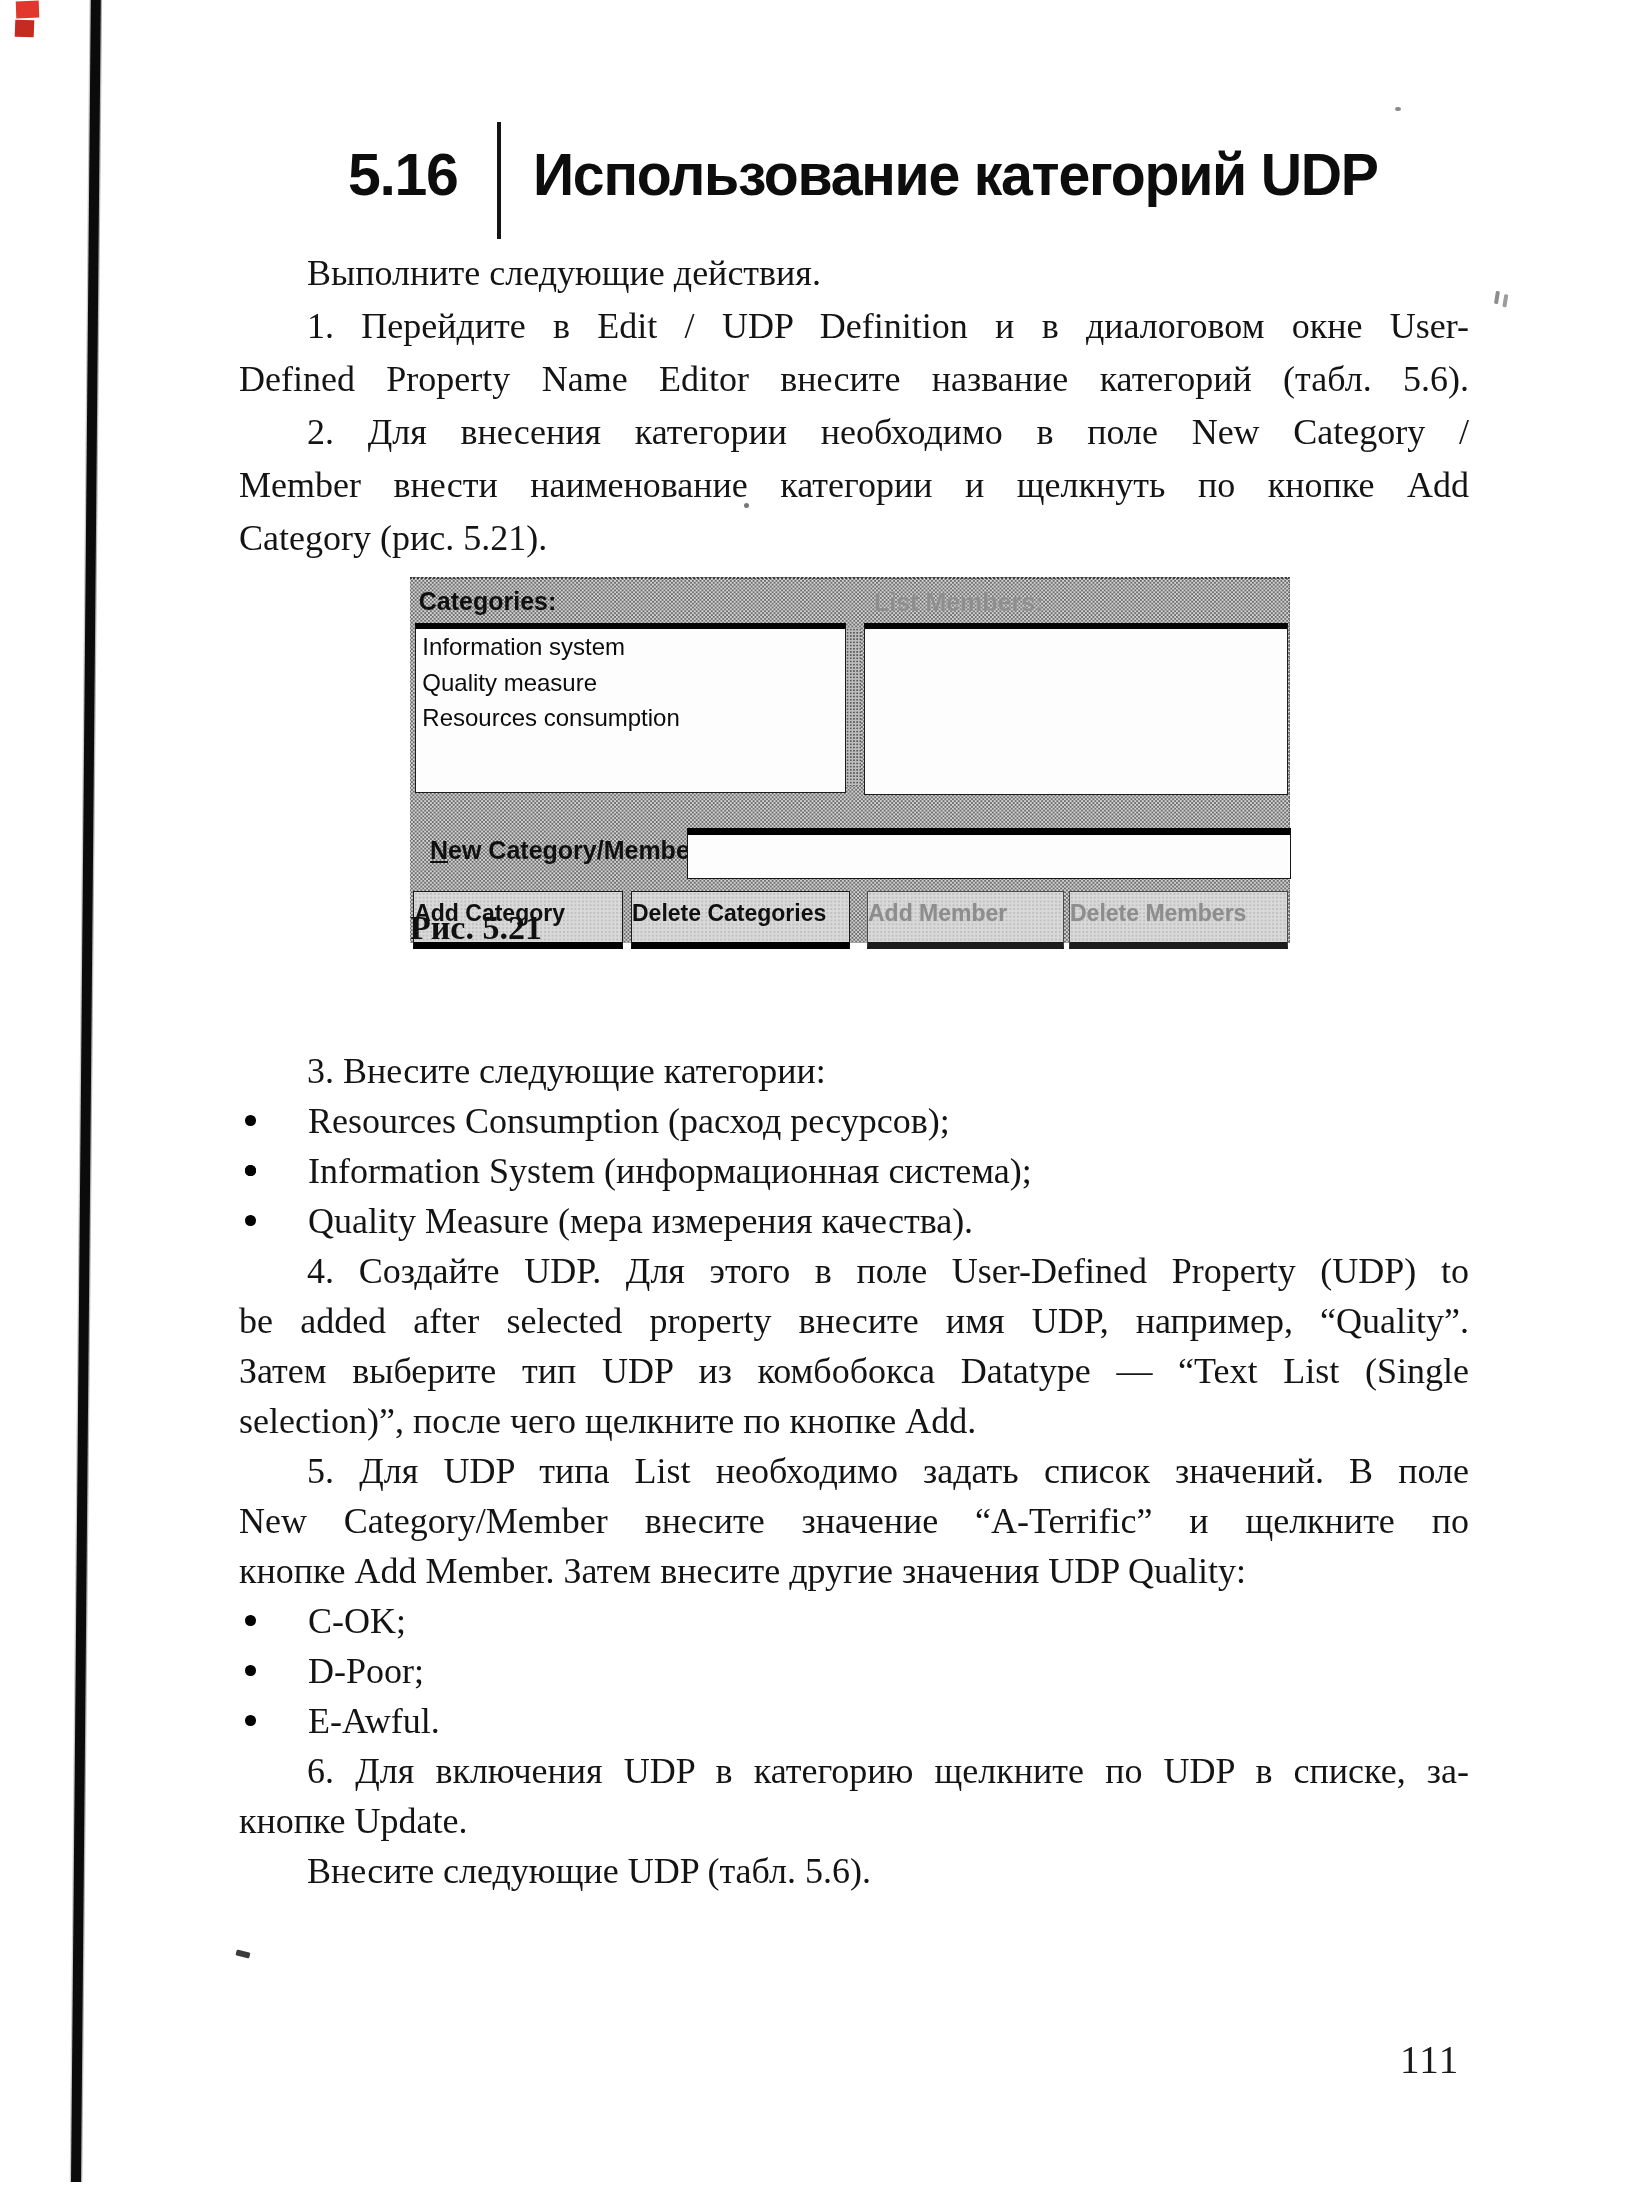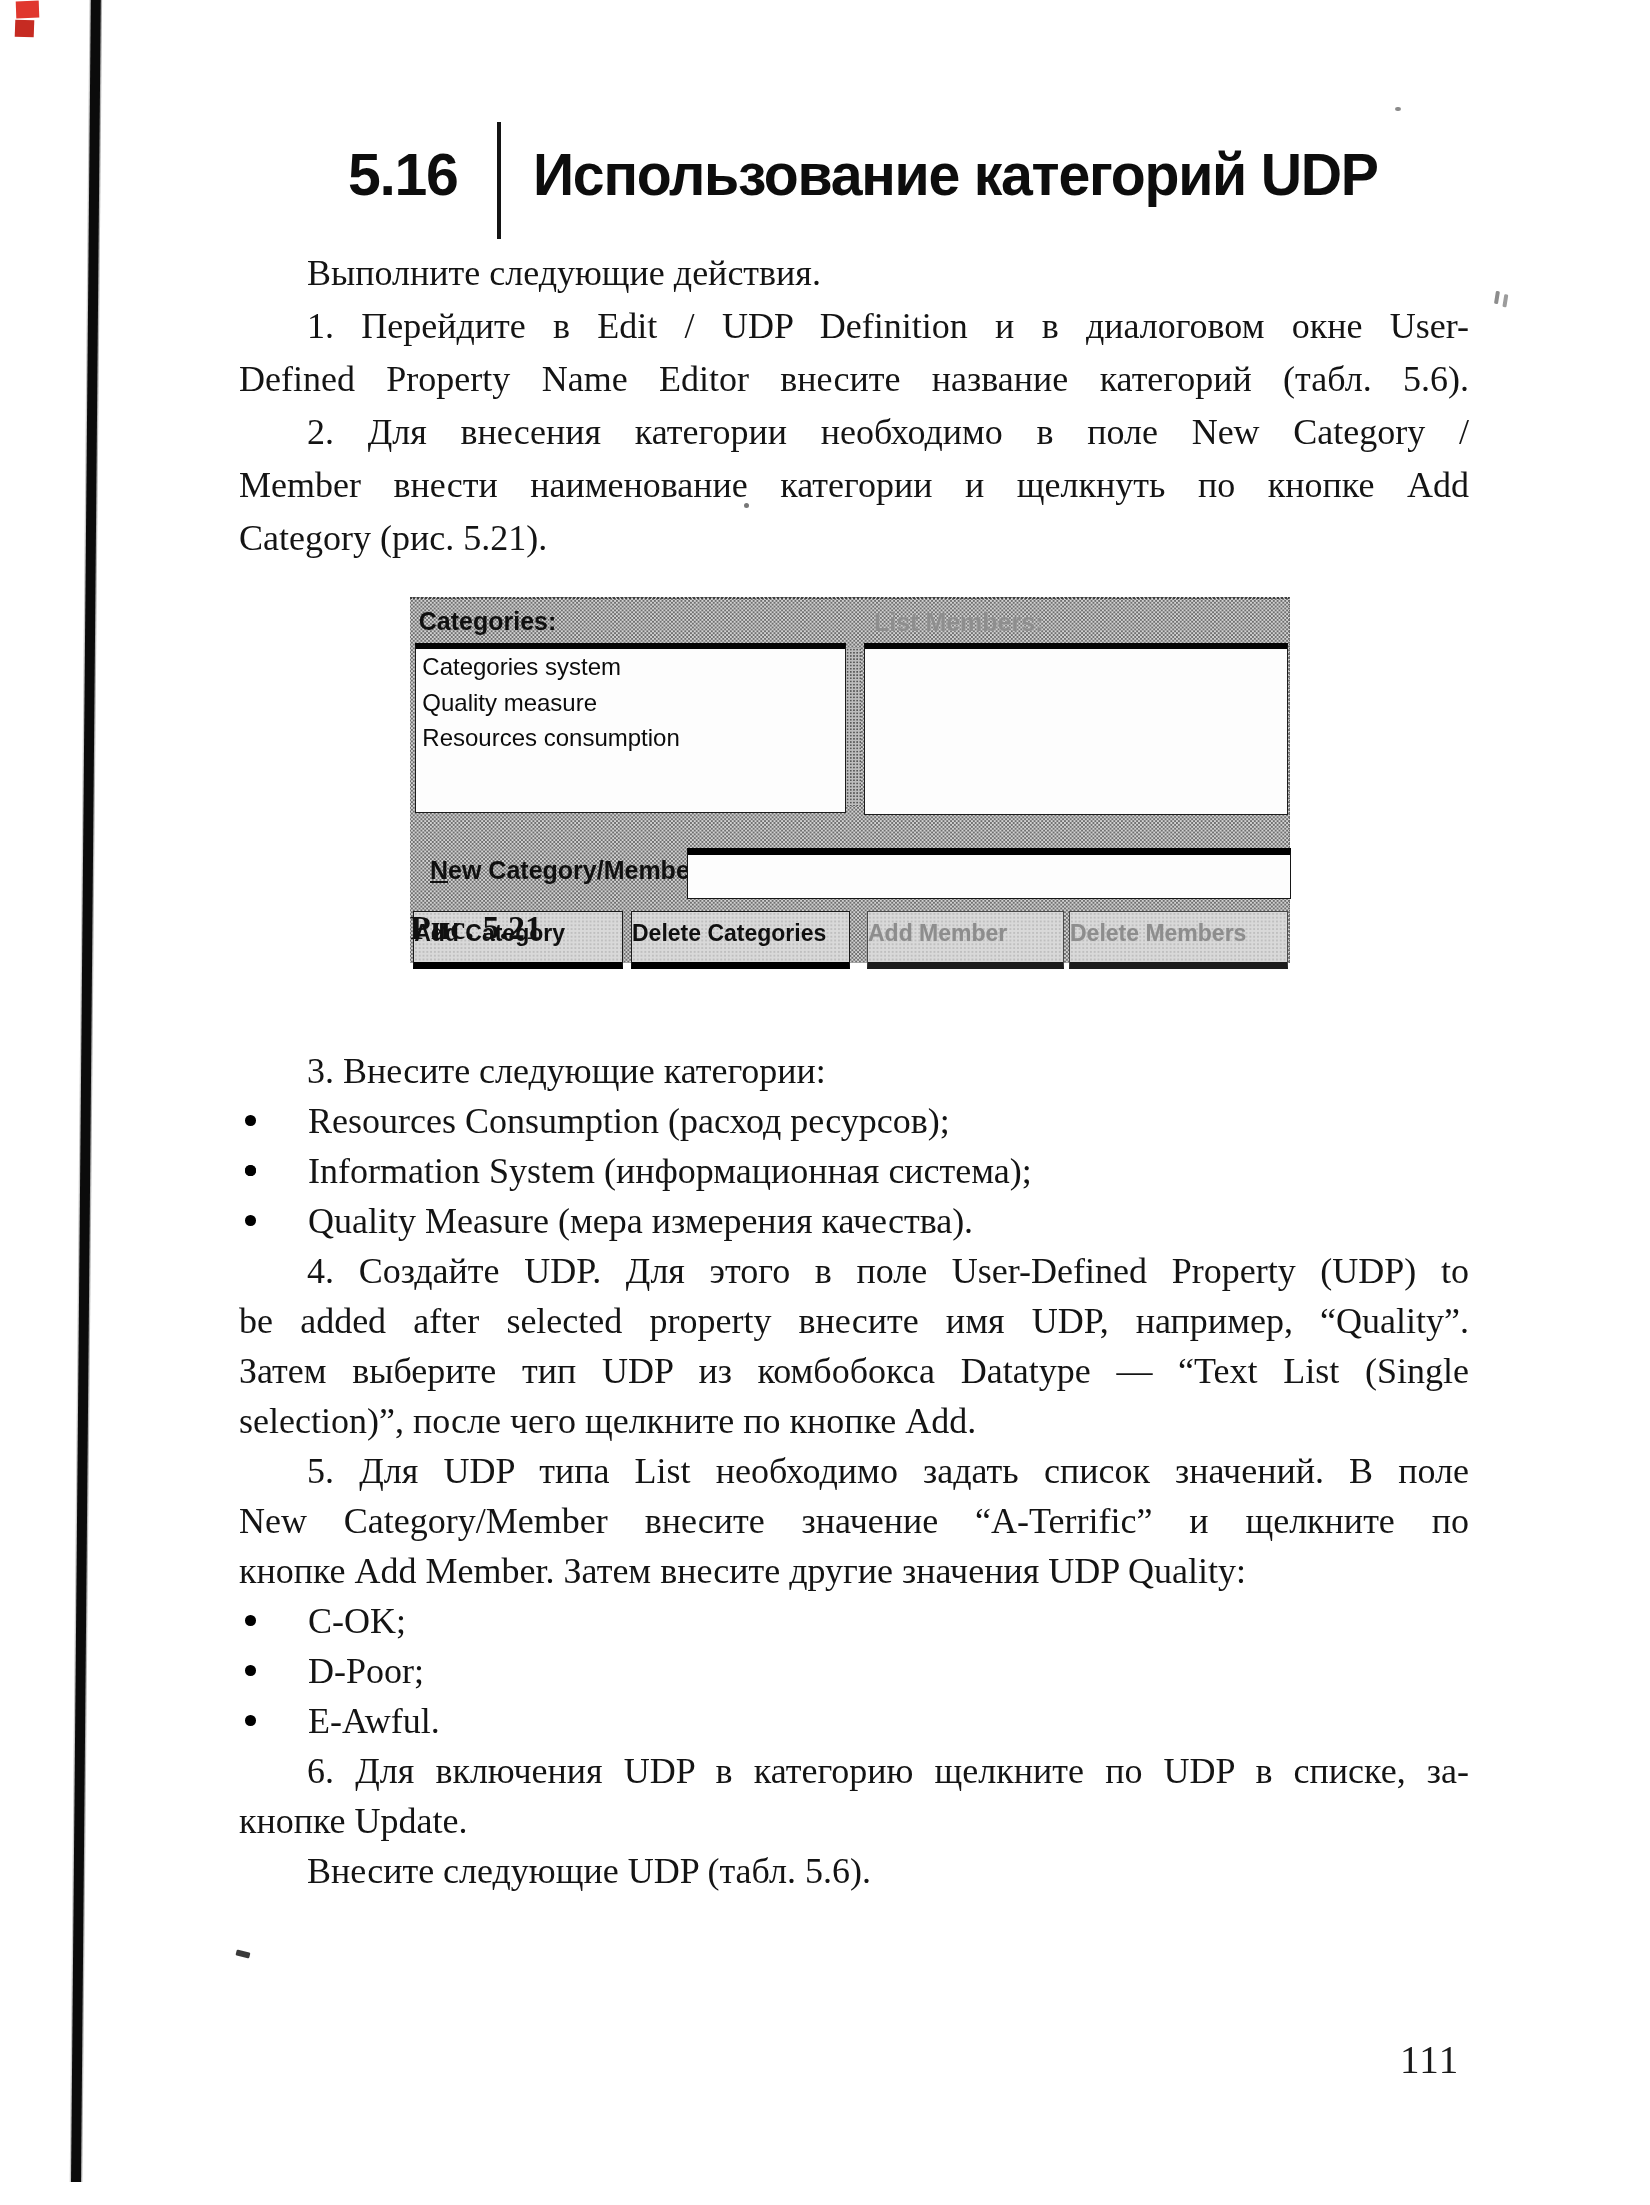--- a/index.html
+++ b/index.html
@@ -51,21 +51,20 @@
   
   .dialog {
     position:absolute; left:410px; top:577px; width:879px; height:364px;
     background-color:#d2d2d2;
     background-image:
       radial-gradient(#6f6f6f 0.7px, transparent 0.8px),
       radial-gradient(#6f6f6f 0.7px, transparent 0.8px);
     background-size:3.8px 3.8px; background-position:0 0, 1.9px 1.9px;
     border-top:2.5px dotted #3f3f3f; border-right:1.3px dotted #6b6b6b;
     font-family:"Liberation Sans", sans-serif;
-    margin-top:20px;
   }
   .dlg-label { position:absolute; font-size:25px; font-weight:bold; color:#101010; }
   .dlg-label-dim { position:absolute; font-size:25px; font-weight:bold; color:#8e8e8e; text-shadow:0 0 1.9px #c2c2c2; }
   .listbox {
     position:absolute; background:#fdfdfd;
     border:1.9px solid #1c1c1c; border-top:6.3px solid #040404;
   }
   .lb-left  { left:5px;   top:44px; width:429px; height:163px; }
   .lb-right { left:454px; top:44px; width:422px; height:165px; }
   .lb-divider {
@@ -135,21 +134,21 @@
     <div class="line just indent">2. Для внесения категории необходимо в поле New Category /</div>
     <div class="line just">Member внести наименование категории и щелкнуть по кнопке Add</div>
     <div class="line">Category (рис. 5.21).</div>
   </div>
 
   <div class="dialog">
     <div class="dlg-label" style="left:8.8px; top:7.6px;">Categories:</div>
     <div class="dlg-label-dim" style="left:464px; top:8.8px;">List Members:</div>
 
     <div class="listbox lb-left">
-      <div class="lb-item">Categories system</div>
+      <div class="lb-item">Information system</div>
       <div class="lb-item">Quality measure</div>
       <div class="lb-item">Resources consumption</div>
     </div>
     <div class="lb-divider"></div>
     <div class="listbox lb-right"></div>
 
     <div class="dlg-label ncm-label">New Category/Member:</div>
     <input class="ncm-input" value="" style="">
 
     <div class="btn btn-add-cat">Add Category</div>

